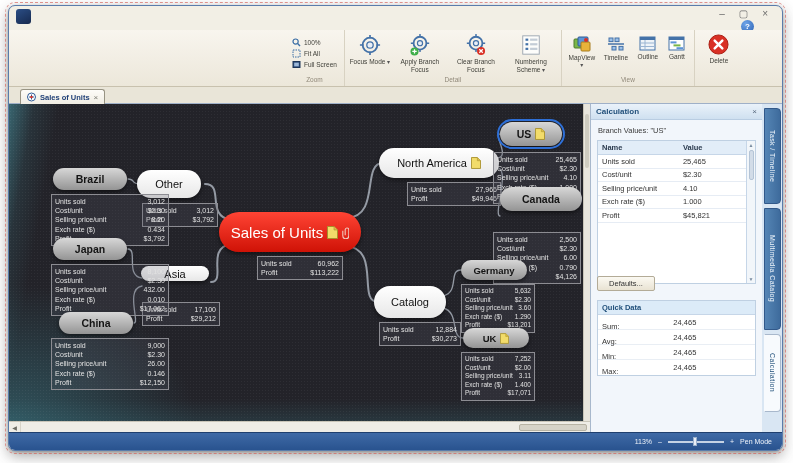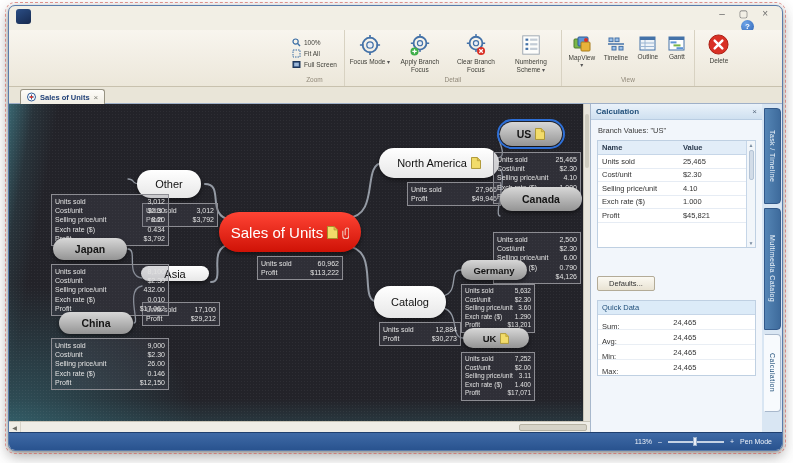--- a/index.html
+++ b/index.html
@@ -76,36 +76,36 @@
   .databox.small .trow { font-size:6.5px; line-height:8.6px; }
   svg.links { position:absolute; left:0; top:0; }
 
   
   .panel { position:relative; width:172px; background:#f2f6fb; border-left:1px solid #a8b8cc; }
   .panel-head { height:16px; background:linear-gradient(#eaf2fa,#cfe0f0); border-bottom:1px solid #b9cde2;
     display:flex; align-items:center; justify-content:space-between; padding:0 5px; }
   .panel-head .ptitle { font-size:8px; font-weight:bold; color:#1f4e79; }
   .panel-head .pclose { font-size:8px; color:#5a6b80; }
   .branch-values { position:absolute; left:7px; top:22px; font-size:7.5px; color:#3a3a3a; }
-  .calc-table { position:absolute; left:6px; right:6px; top:36px; height:108px; border:1px solid #bfd0e2; display:flex; background:#fff; }
+  .calc-table { position:absolute; left:6px; right:6px; top:36px; height:144px; border:1px solid #bfd0e2; display:flex; background:#fff; }
   .calc-main { flex:1; display:flex; flex-direction:column; overflow:hidden; }
   .calc-head { display:flex; height:14px; background:#e2edf8; border-bottom:1px solid #c6d6e8; font-size:7.5px; font-weight:bold; color:#2a3a4e; align-items:center; }
   .calc-head .hc1 { width:56%; padding-left:4px; } .calc-head .hc2 { padding-left:2px; }
   .calc-body .trow { display:flex; align-items:center; height:13.5px; border-bottom:1px solid #e6ecf4; font-size:7.5px; color:#333; background:#fff; }
   .calc-body .tl { width:56%; padding-left:4px; white-space:nowrap; }
   .calc-body .tv { padding-left:2px; white-space:nowrap; }
   .calc-scroll { width:9px; border-left:1px solid #c6d6e8; background:#f2f6fa; position:relative; font-size:5px; color:#7a8ca0; text-align:center; }
   .calc-scroll .up { position:absolute; top:1px; left:0; right:0; }
   .calc-scroll .down { position:absolute; bottom:1px; left:0; right:0; }
   .calc-scroll .thumb { position:absolute; top:9px; left:1.5px; width:5px; height:30px; background:#d2dce8; border:1px solid #b4c4d6; border-radius:2px; }
   .defaults-btn { position:absolute; left:6px; top:172px; width:58px; height:15px;
     background:linear-gradient(#fbf9f2,#e9e3d3); border:1px solid #b3ab97; border-radius:2px;
     font-size:7.5px; color:#333; display:flex; align-items:center; justify-content:center; }
   .quick { position:absolute; left:6px; right:6px; top:196px; border:1px solid #bfd0e2; background:#fff; }
-  .quick-head { height:14px; background:#dcebf8; border-bottom:1px solid #c6d6e8; font-size:7.5px; font-weight:normal; color:#1f4e79; display:flex; align-items:center; padding-left:4px; }
+  .quick-head { height:14px; background:#dcebf8; border-bottom:1px solid #c6d6e8; font-size:7.5px; font-weight:bold; color:#1f4e79; display:flex; align-items:center; padding-left:4px; }
   .quick-body .trow { display:flex; align-items:center; height:15px; border-bottom:1px solid #e9eef4; font-size:7.5px; color:#333; }
   .quick-body .tl { width:48%; padding-left:4px;margin-top:8px; }
   .quick-body .trow:last-child { border-bottom:none; }
 
   
   .sidetabs { position:relative; width:20px; background:#d9e6f3; }
   .vtab { position:absolute; left:2px; width:17px; border-radius:0 4px 4px 0;
     writing-mode:vertical-rl; display:flex; align-items:center; justify-content:center;
     font-size:7px; letter-spacing:.4px; }
   .vtab.blue { background:linear-gradient(90deg,#5585b5,#3e6b9c); color:#f0f6fc; border:1px solid #32598a; }
@@ -471,20 +471,23 @@
             <div class="trow">
               <span class="tl">Units sold</span>
               <span class="tv">3,012</span>
             </div>
             <div class="trow">
               <span class="tl">Profit</span>
               <span class="tv">$3,792</span>
             </div>
           </div>
 
+        <div class="node pill-gray" style="left:44px;top:64px;width:74px;height:22px">
+          <span>Brazil</span>
+        </div>
         <div class="databox" style="left:42px;top:90px;width:118px">
             <div class="trow">
               <span class="tl">Units sold</span>
               <span class="tv">3,012</span>
             </div>
             <div class="trow">
               <span class="tl">Cost/unit</span>
               <span class="tv">$2.30</span>
             </div>
             <div class="trow">

